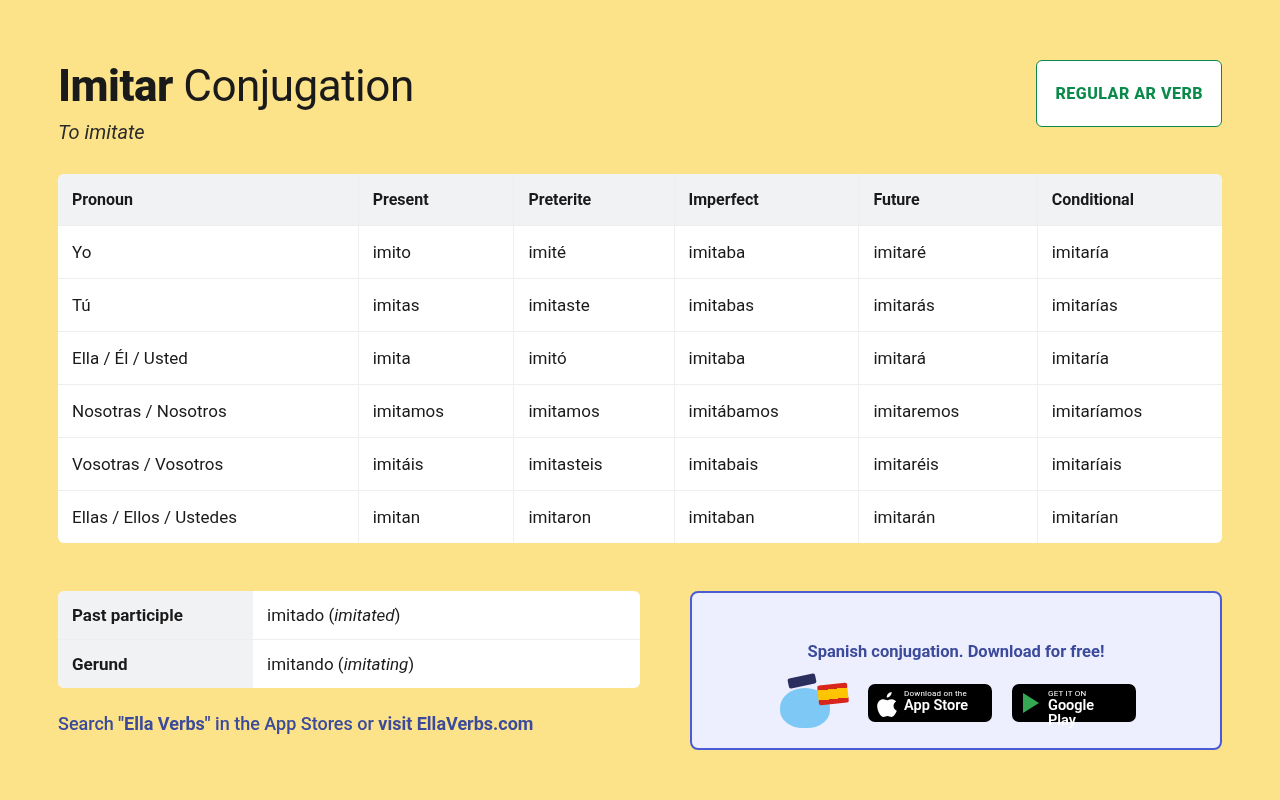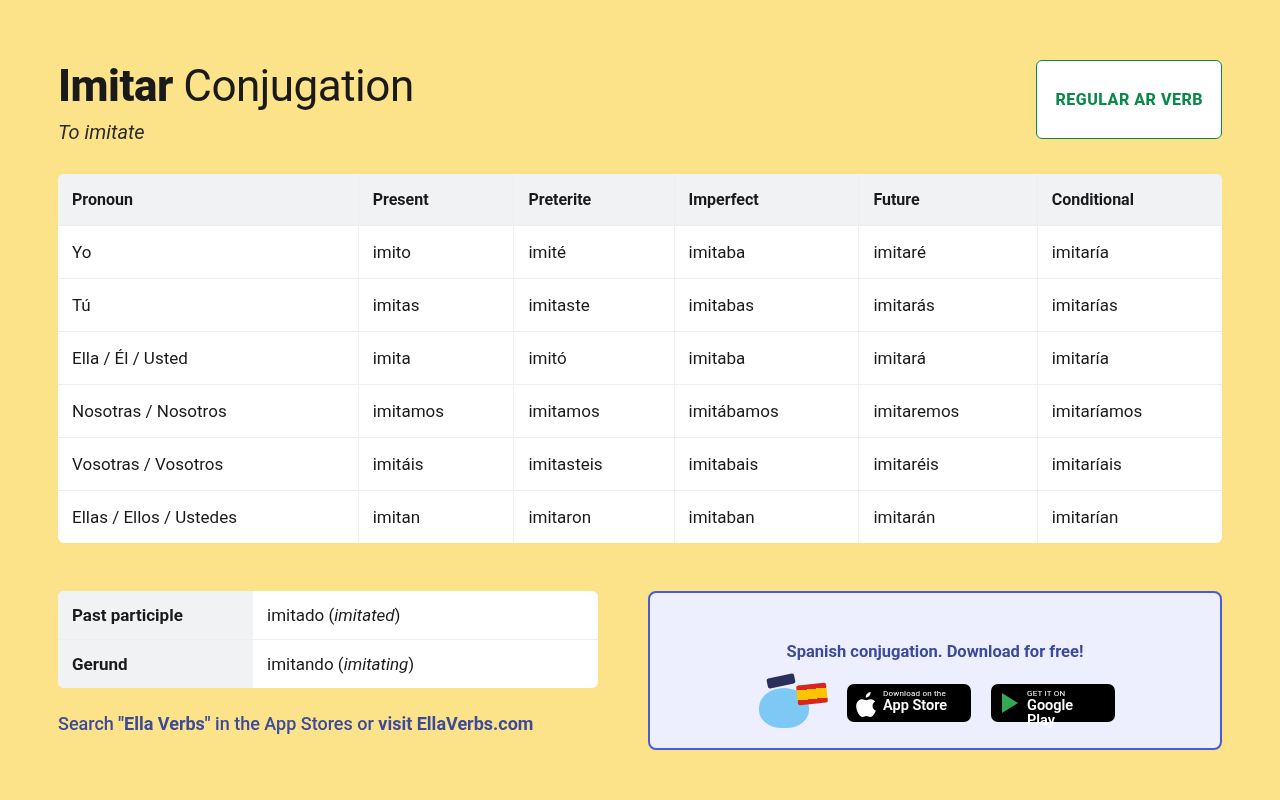--- a/index.html
+++ b/index.html
@@ -32,21 +32,21 @@
     font-size: 20px;
     color: #2b2b2b;
     margin-top: 8px;
   }
   .badge {
     background: #ffffff;
     border: 1px solid #0a8a4a;
     color: #0a8a4a;
     font-weight: 800;
     font-size: 16px;
-    padding: 29px 18px;
+    padding: 23px 18px;
     border-radius: 6px;
     letter-spacing: 0.5px;
   }
   .table {
     width: 100%;
     background: #fff;
     border-radius: 6px;
     overflow: hidden;
     border-collapse: collapse;
     font-size: 17px;
@@ -64,21 +64,21 @@
   }
   .table tr td:last-child, .table tr th:last-child { border-right: none; }
   .table tr:last-child td { border-bottom: none; }
   .bottom {
     display: flex;
     gap: 50px;
     margin-top: 48px;
     align-items: flex-start;
   }
   .forms-table {
-    width: 540px;
+    width: 582px;
     background: #fff;
     border-radius: 6px;
     overflow: hidden;
     border-collapse: collapse;
     font-size: 17px;
   }
   .forms-table td {
     padding: 14px 14px;
     border-bottom: 1px solid #eee;
   }

